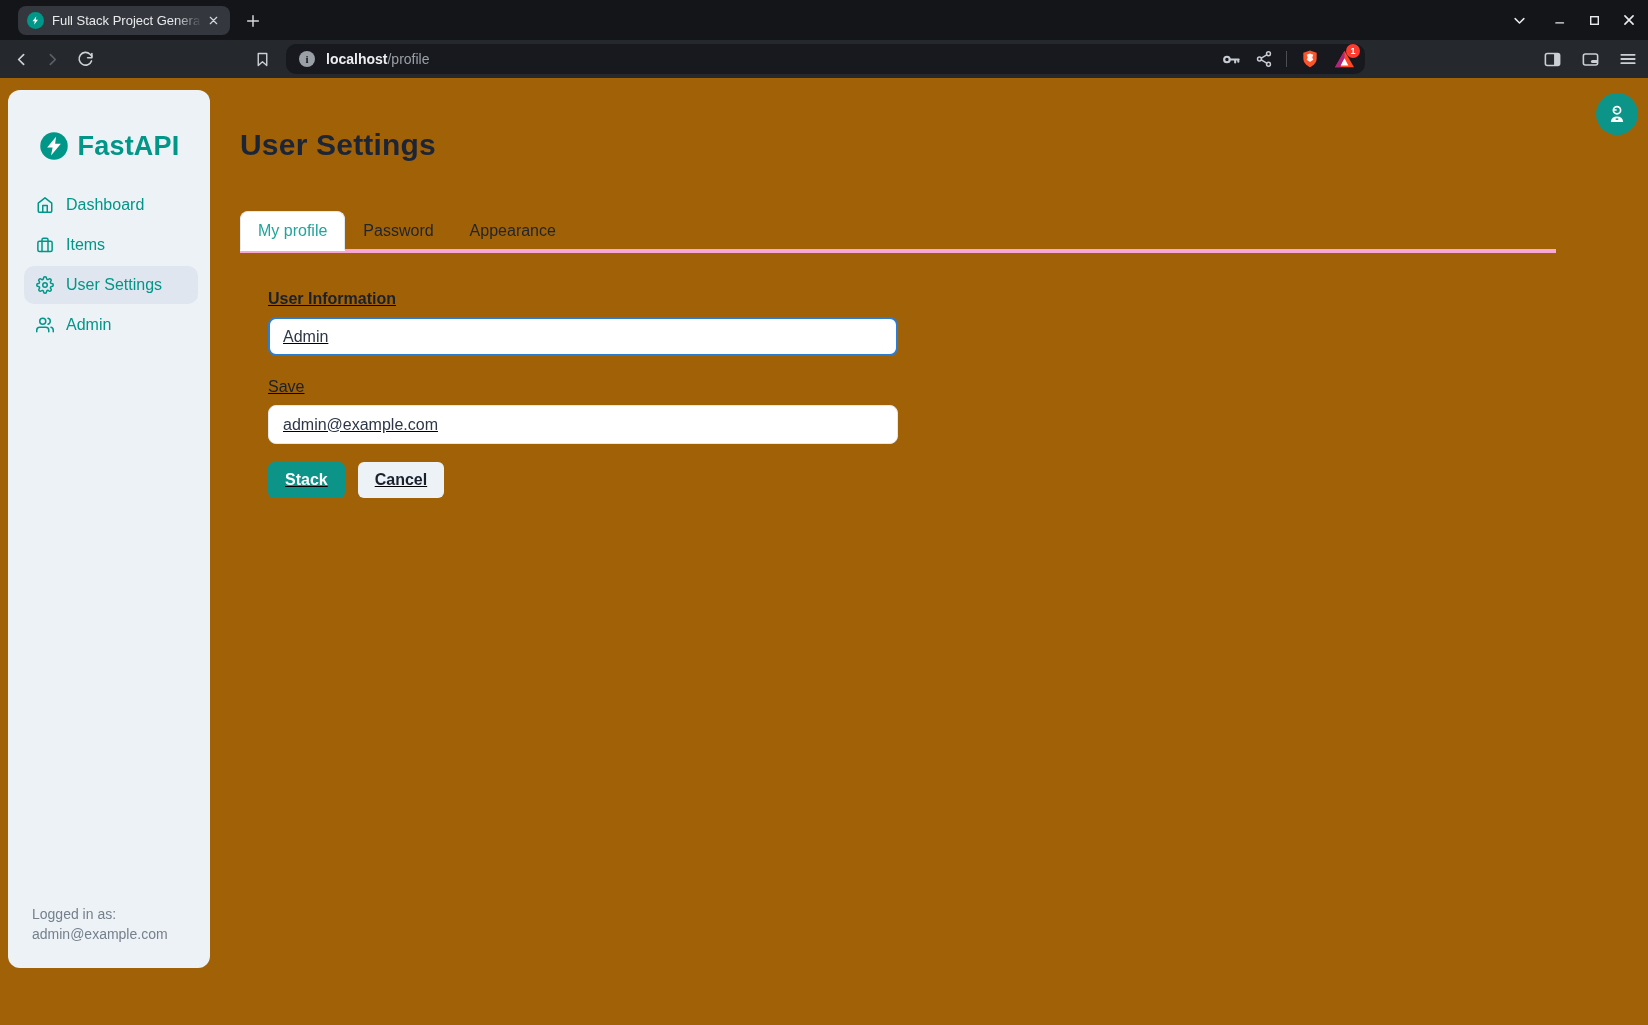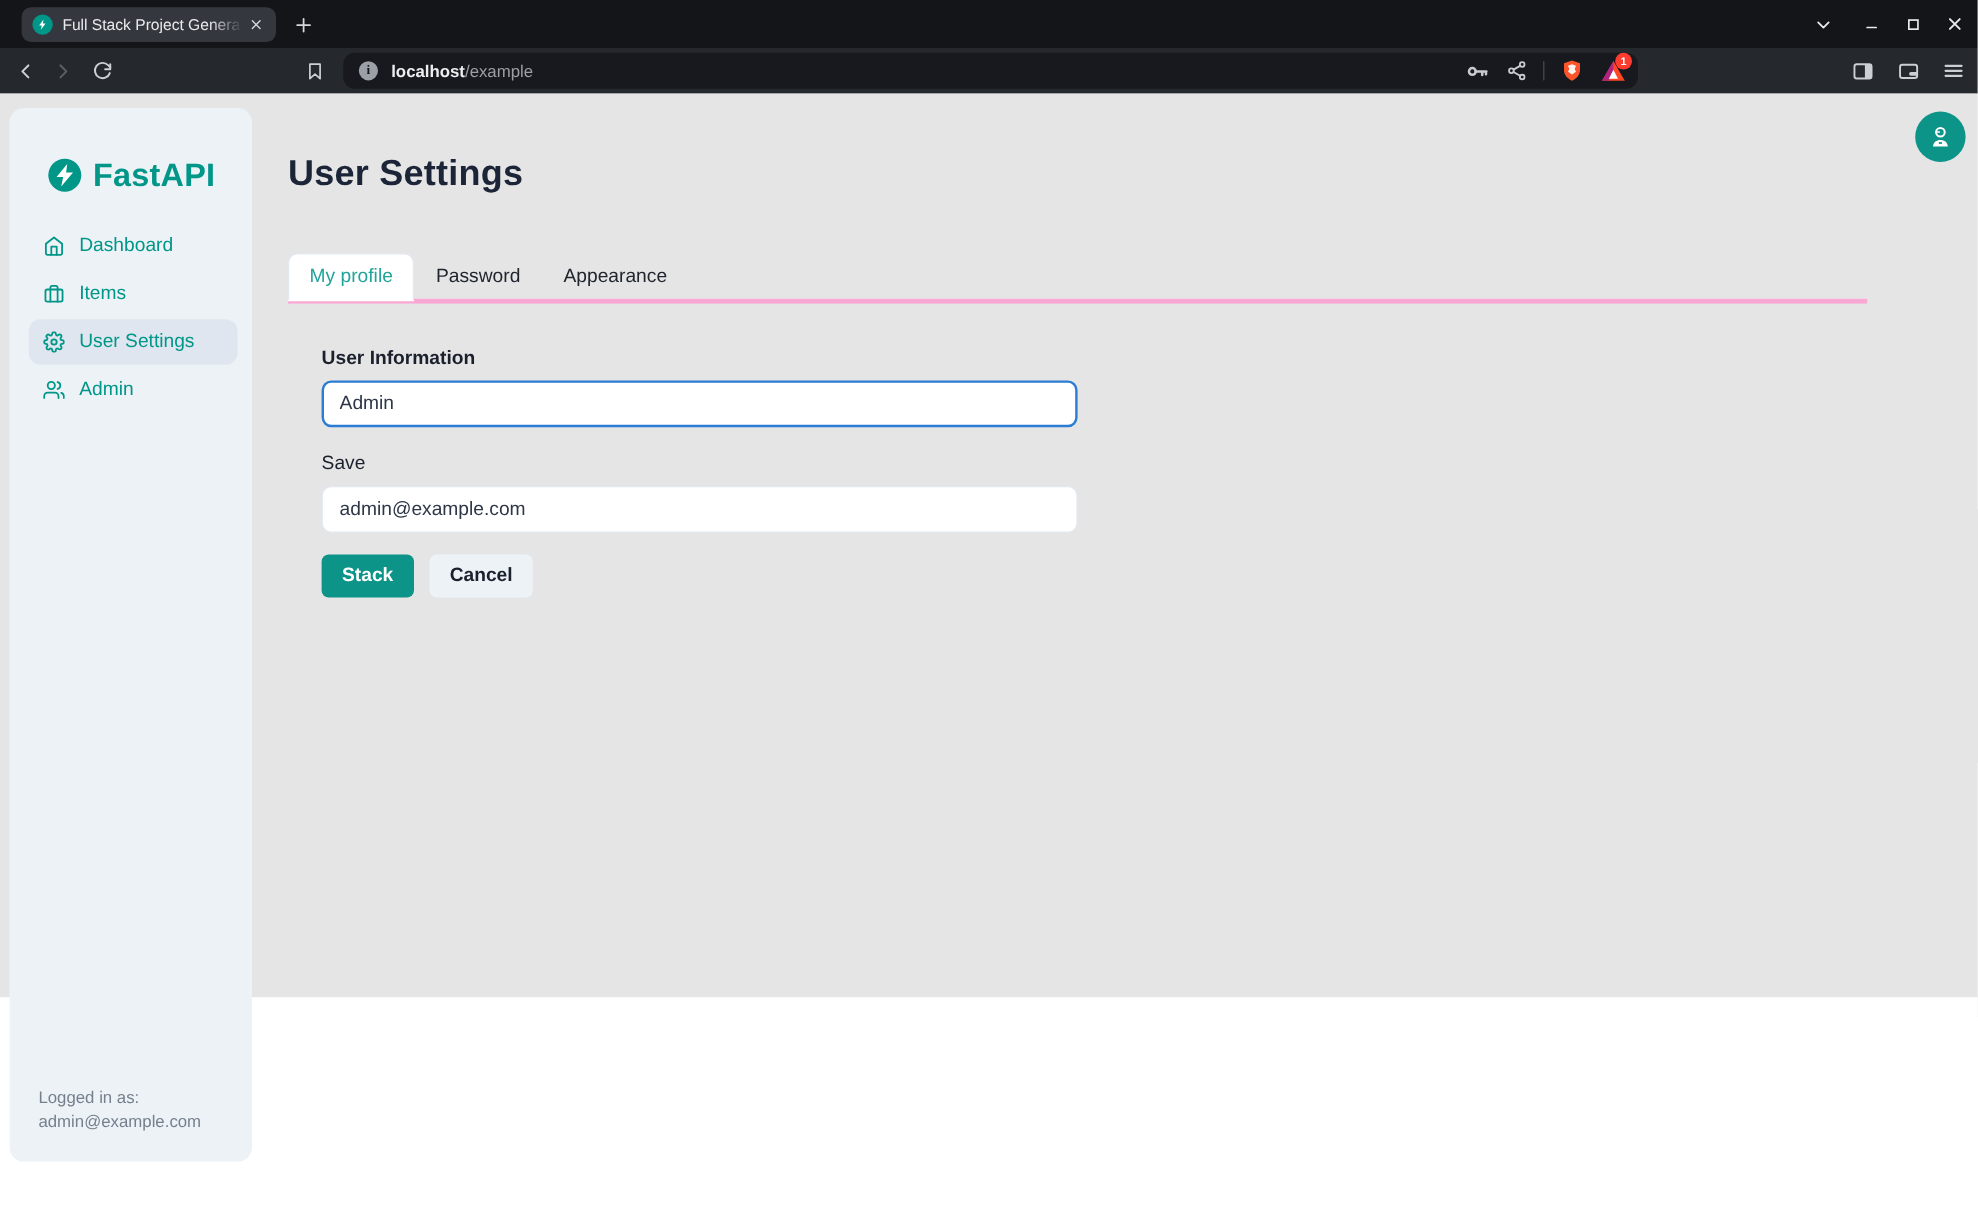--- a/index.html
+++ b/index.html
@@ -40,41 +40,41 @@
   .url-divider { width:1px; height:16px; background:#4a4e55; }
   .bat-wrap { position:relative; width:22px; height:22px; display:flex; align-items:center; justify-content:center; }
   .bat-badge { position:absolute; top:-4px; right:-5px; min-width:14px; height:14px; border-radius:7px;
     background:#ff3b30; color:#fff; font-size:9px; font-weight:bold; display:flex; align-items:center;
     justify-content:center; padding:0 3px; }
   .navbar-right { position:absolute; right:8px; top:0; height:38px; display:flex; align-items:center;
     gap:14px; color:#ccd0d5; }
   .nv-btn { width:24px; height:24px; display:flex; align-items:center; justify-content:center; }
 
   
-  .page { position:absolute; left:0; top:78px; width:1648px; height:753px; background:#e5e5e5; }
+  .page { position:absolute; left:0; top:78px; width:1648px; height:947px; background:#a16207; }
 
   .sidebar { position:absolute; left:8px; top:12px; width:202px; height:878px;
     background:#edf2f7; border-radius:12px; }
   .logo-row { display:flex; align-items:center; justify-content:center; gap:9px; margin-top:40px; height:32px; }
   .logo-text { color:#009688; font-size:27px; font-weight:bold; letter-spacing:.2px; }
   .nav-list { margin-top:24px; }
   .side-item { height:38px; margin:0 12px 2px 16px; padding:0 12px; border-radius:10px;
     display:flex; align-items:center; gap:12px; color:#009688; font-size:16px; cursor:default; }
   .side-item.active { background:#dfe6ef; }
   .side-item svg { flex:0 0 18px; }
   .side-footer { position:absolute; left:24px; bottom:24px; color:#75808c; font-size:14px; line-height:20px; }
 
   .main { position:absolute; left:240px; top:0; width:1316px; }
   .page-title { margin-top:50px; font-size:30px; font-weight:bold; color:#1b2537; letter-spacing:.2px; }
   .tabs { margin-top:49px; display:flex; border-bottom:4px solid #f9a8d4; }
   .tab { padding:10px 17px; font-size:16px; color:#21262e; border:1px solid transparent;
     border-bottom:none; margin-bottom:-1px; cursor:default; }
   .tab.active { color:#20a49b; background:#fff; border-color:#e2e8f0; border-radius:8px 8px 0 0;
     box-shadow:0 1px 0 #fff; }
-  .tab-panel { padding-left:28px; }
+  .tab-panel { padding-left:28px;text-decoration:underline; }
   .section-title { margin-top:37px; font-size:16px; font-weight:bold; color:#1a202c; }
   .field-label { margin-top:22px; font-size:16px; color:#1a202c; }
   .text-input { display:block; margin-top:9px; width:630px; height:39px; border:1px solid #e2e8f0;
     border-radius:8px; padding:0 14px; font-size:16px; color:#2d3748;
     font-family:"Liberation Sans", sans-serif; background:#fff; outline:none; }
   .text-input.focused { border:2px solid #2b7cd3; height:39px; padding:0 13px; }
   .btn-row { margin-top:18px; display:flex; gap:13px; }
   .btn { height:36px; border:none; border-radius:6px; font-size:16px; font-weight:bold;
     font-family:"Liberation Sans", sans-serif; padding:0 17px; cursor:default; }
   .btn-save { background:#0c9488; color:#fff; }
@@ -149,21 +149,21 @@
       </svg>
   </div>
   <div class="nav-icon bookmark-btn">
     <svg width="17" height="17" viewBox="0 0 24 24" fill="none" stroke="currentColor" stroke-width="2" stroke-linejoin="round">
         <path d="M6 3.5h12v17l-6-5.2-6 5.2z"></path>
       </svg>
   </div>
 
   <div class="urlbar">
     <span class="info-icon">i</span>
-    <span class="url-text"><span class="url-host">localhost</span><span class="url-path">/example</span></span>
+    <span class="url-text"><span class="url-host">localhost</span><span class="url-path">/profile</span></span>
     <span class="urlbar-right">
       <span>
         <svg width="21" height="21" viewBox="0 0 24 24" fill="none" stroke="currentColor" stroke-width="2.4" stroke-linecap="round">
             <circle cx="6.8" cy="12" r="3.2"></circle>
             <path d="M10 12h10.2M16.2 12v3.4M19.8 12v2.6"></path>
           </svg>
       </span>
       <span>
         <svg width="18" height="18" viewBox="0 0 24 24" fill="none" stroke="currentColor" stroke-width="2" stroke-linecap="round">
             <circle cx="18" cy="5" r="2.6"></circle>

